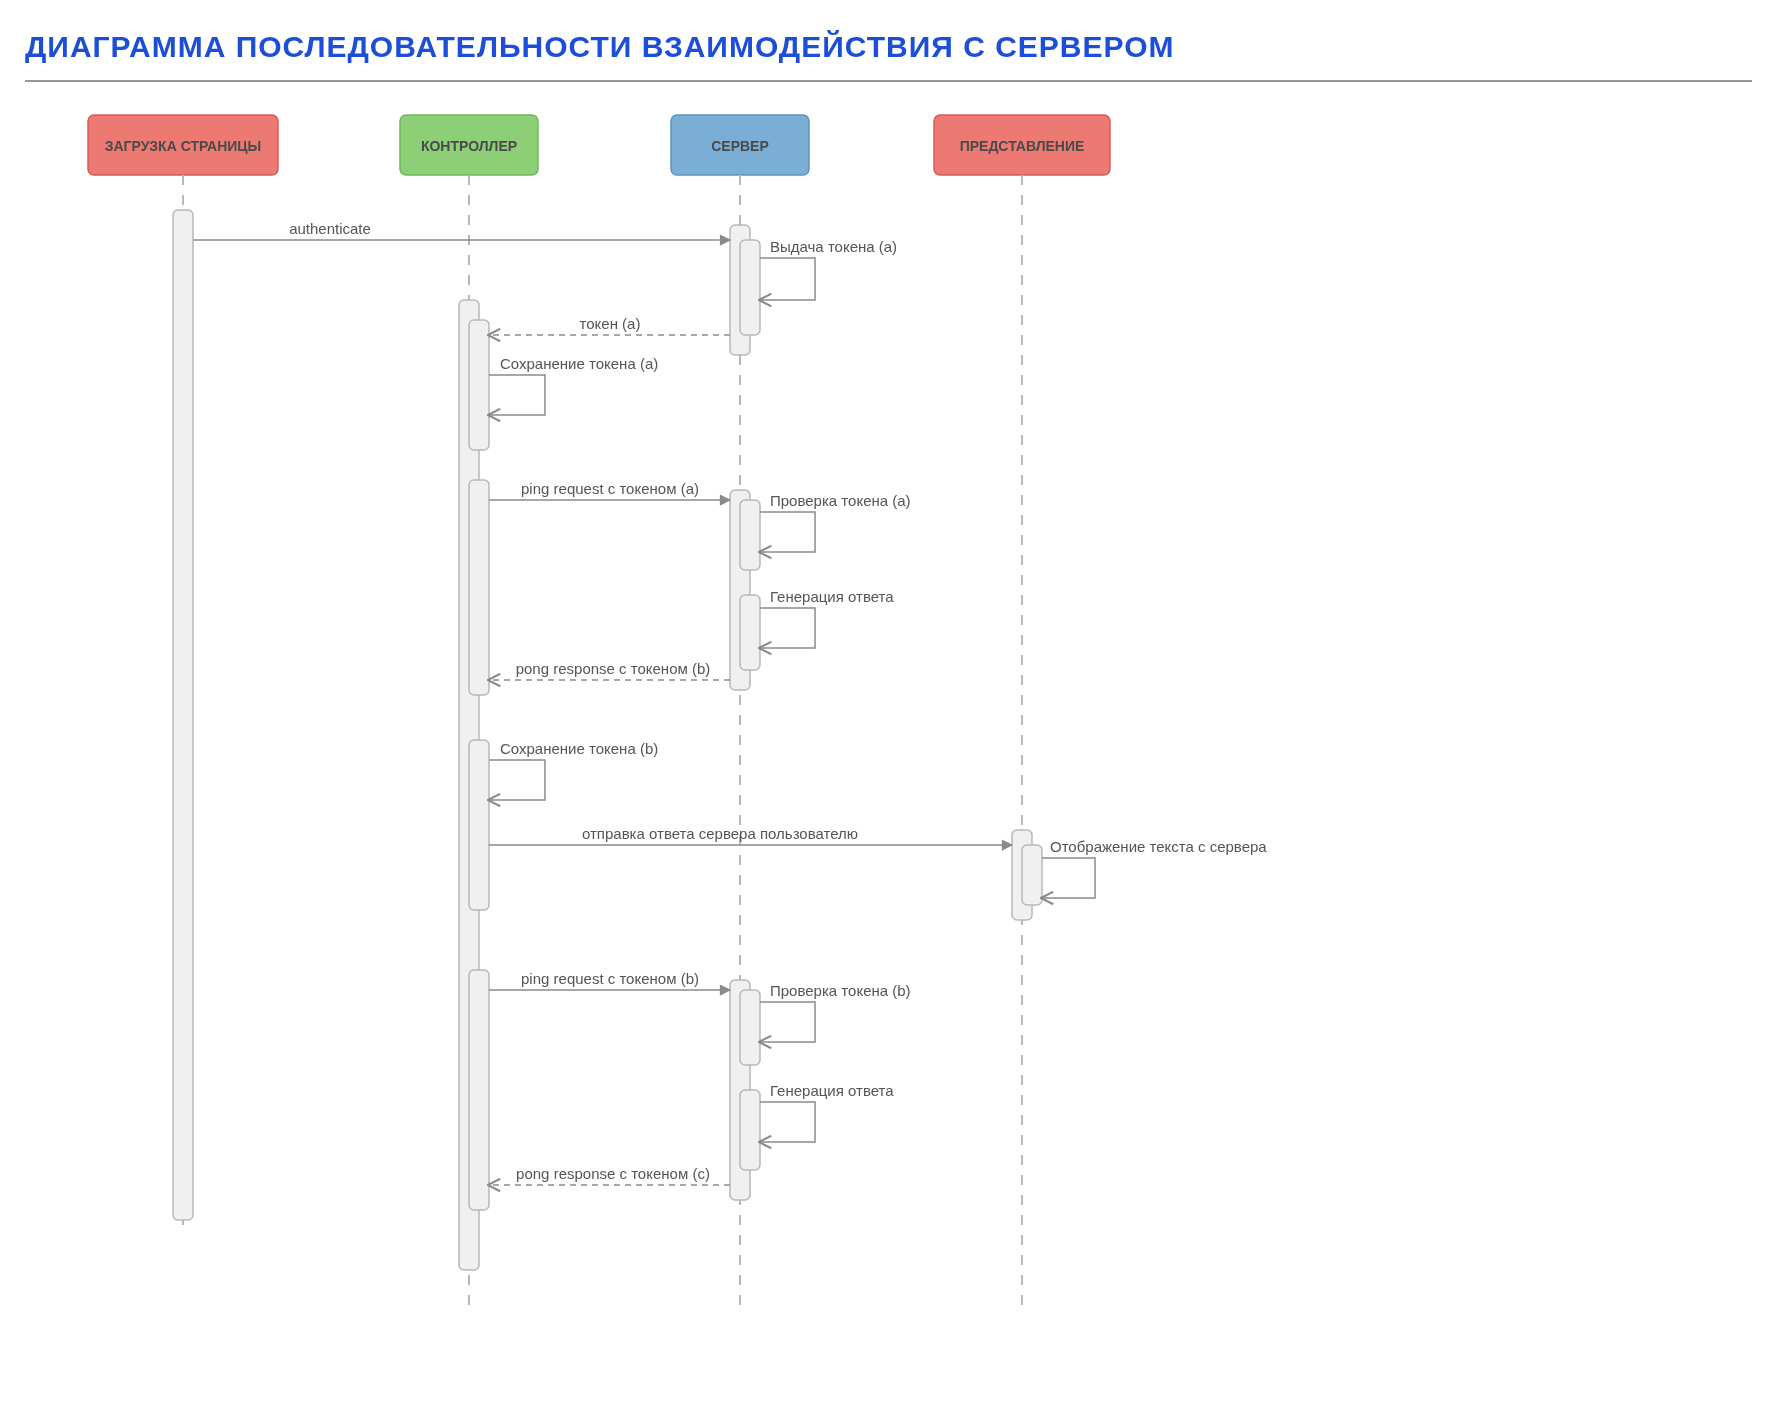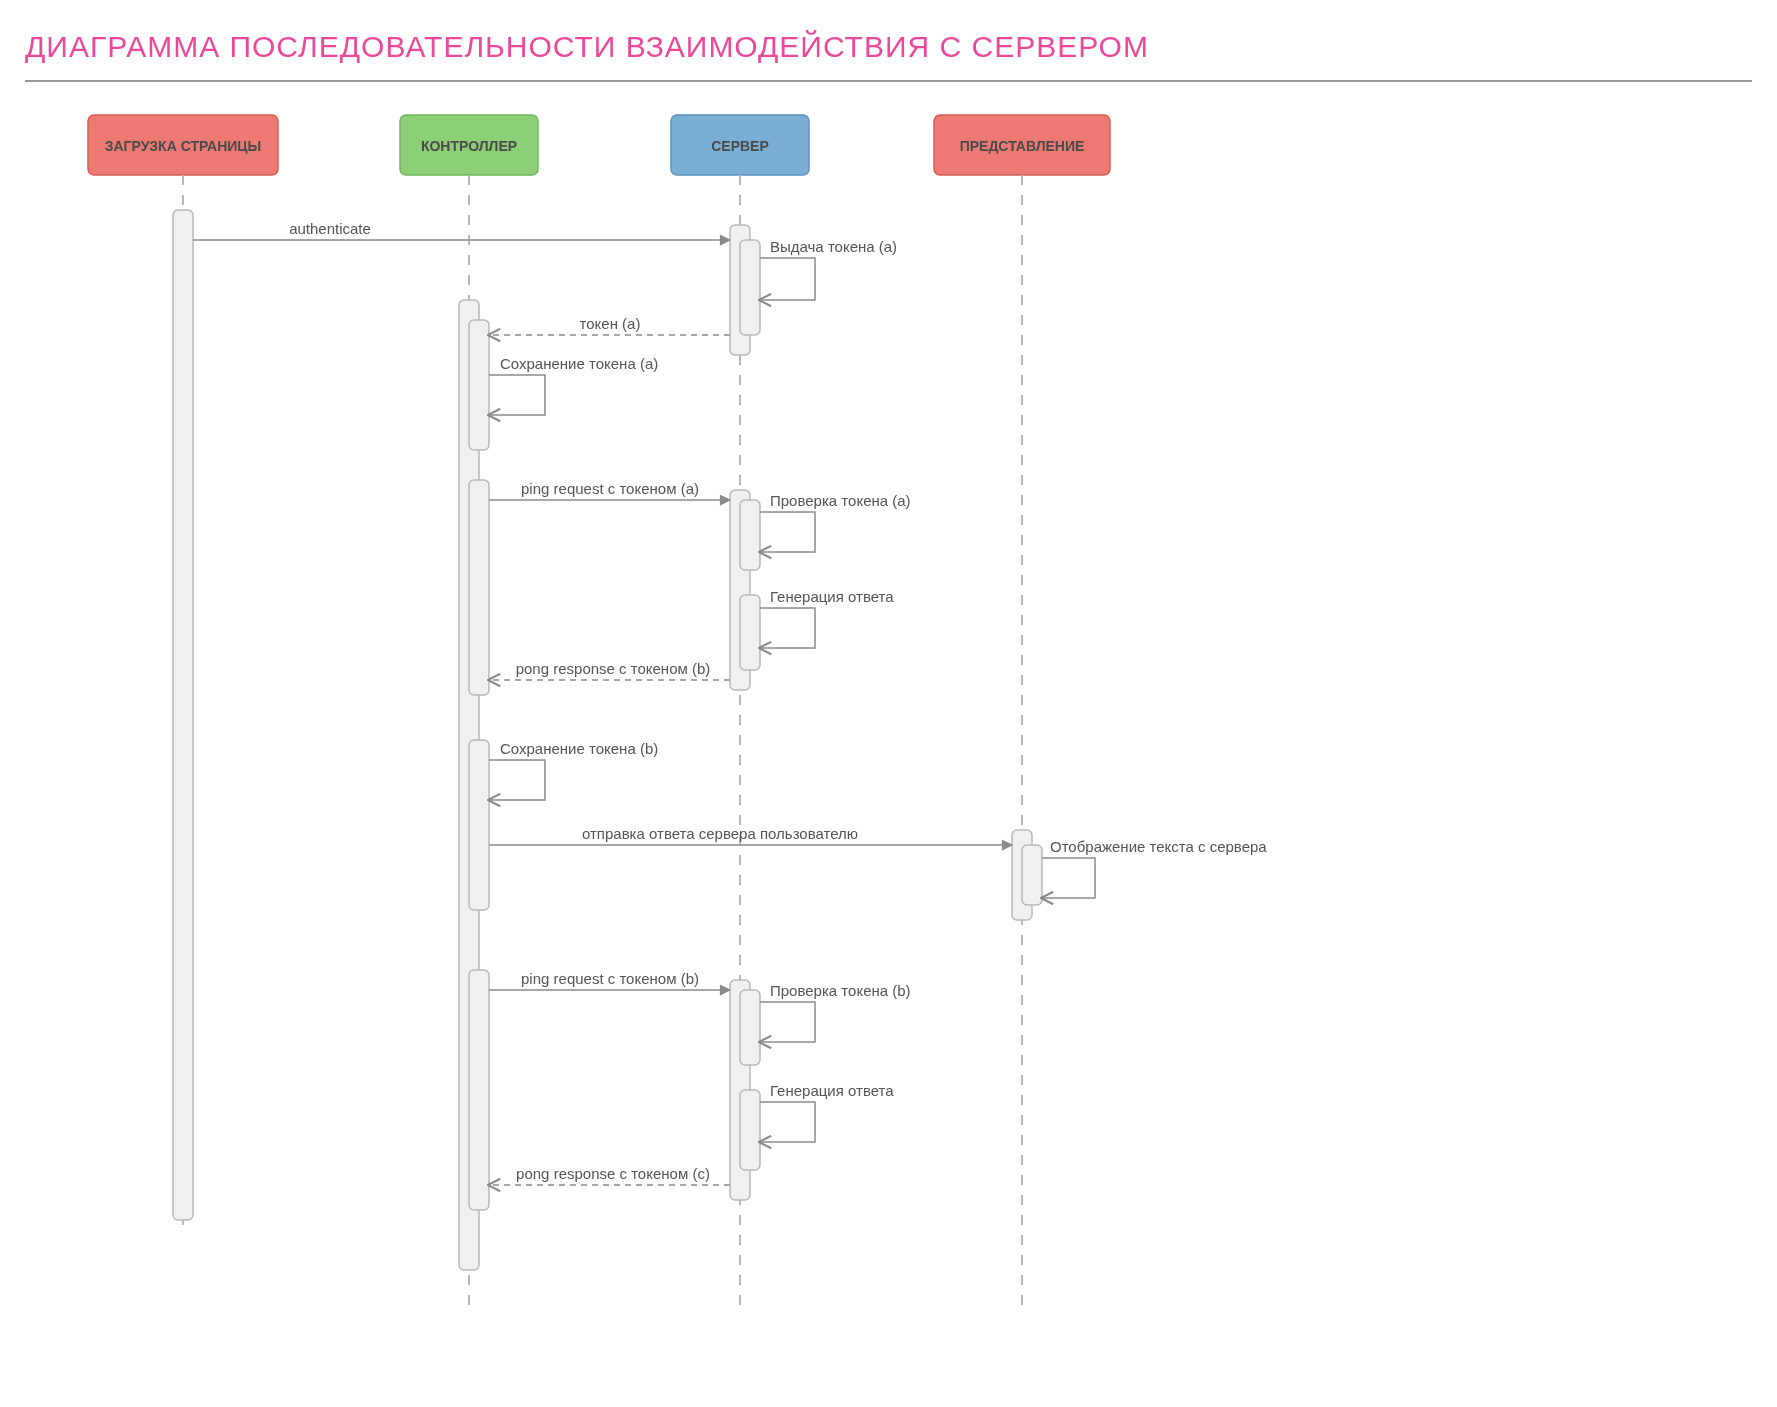--- a/index.html
+++ b/index.html
@@ -12,23 +12,23 @@
     position: relative;
     width: 1777px;
     height: 1407px;
     background: #ffffff;
   }
   .title {
     position: absolute;
     left: 25px;
     top: 30px;
     font-size: 30px;
-    font-weight: 400;
+    font-weight: 700;
     letter-spacing: 1px;
-    color: #ec4899;
+    color: #1d4ed8;
   }
   .title-underline {
     position: absolute;
     left: 25px;
     right: 25px;
     top: 80px;
     height: 0;
     border-top: 2px solid #979797;
   }
   svg.diagram {

